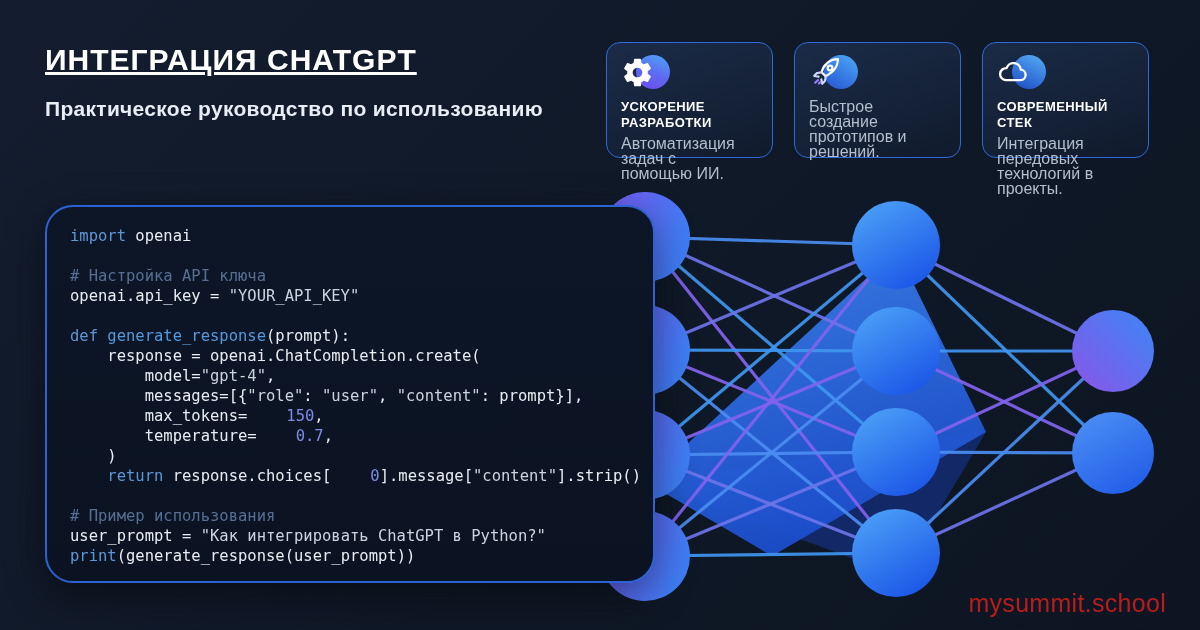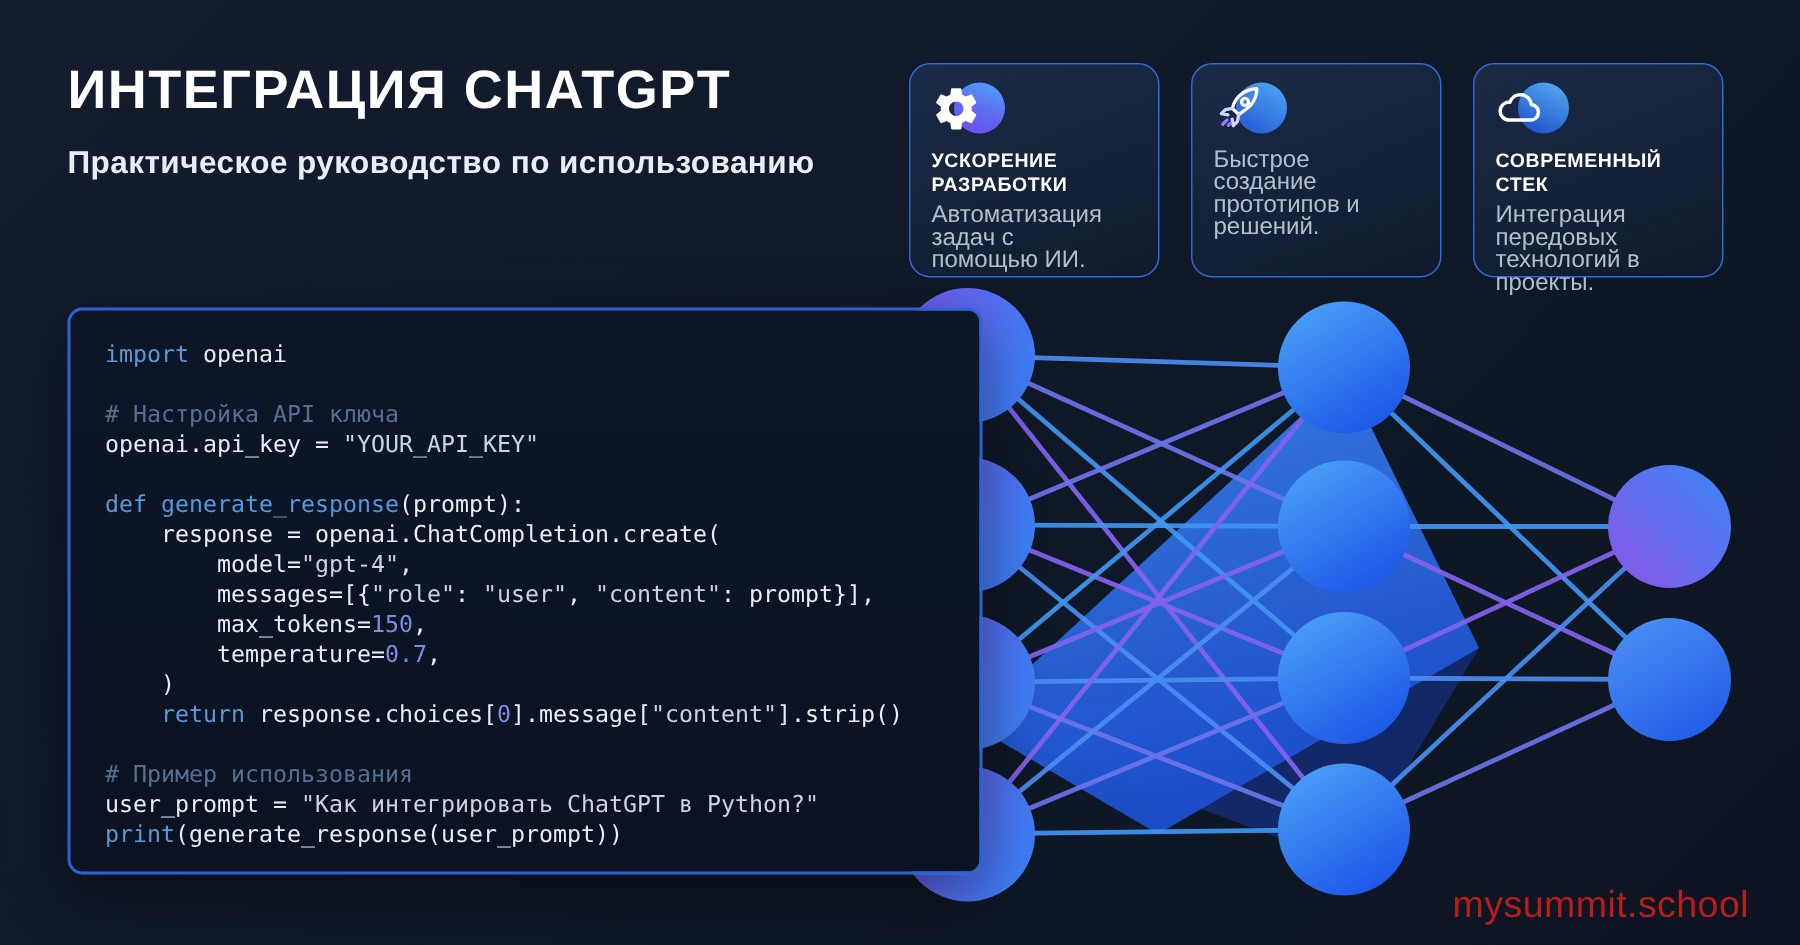--- a/index.html
+++ b/index.html
@@ -7,32 +7,32 @@
   body {
     position:relative;
     font-family:"Liberation Sans", sans-serif;
     background:linear-gradient(135deg,#131d2f 0%,#0f1826 60%,#0d1522 100%);
     color:#fff;
   }
 
   
   .title-block { position:absolute; left:45px; top:36px; z-index:3; }
   .title-block h1 {
-    font-size:36px; line-height:47px; font-weight:700;
-    letter-spacing:1px; color:#ffffff;
+    font-size:30px; line-height:47px; font-weight:700;
+    letter-spacing:1px; color:#ffffff;text-decoration:underline;
   }
   .title-block p {
     margin-top:14px; font-size:21px; font-weight:700;
     letter-spacing:.3px; color:#e9eef5;
   }
 
   
   .cards { position:absolute; left:606px; top:42px; display:flex; gap:21px; z-index:3; }
   .card {
-    width:167px; height:143px;
+    width:167px; height:116px;
     border:1.5px solid #2f6ad8; border-radius:14px;
     background:linear-gradient(160deg,rgba(36,58,97,.55),rgba(17,28,48,.6));
     padding:11px 25px 10px 14px;
   }
   .card-icon { position:relative; width:52px; height:40px; margin-bottom:5px; }
   .icon-circle {
     position:absolute; left:15px; top:1px; width:34px; height:34px; border-radius:50%;
   }
   .circle-1 { background:linear-gradient(200deg,#4f9cf8 10%,#5f68f0 55%,#6d4df0 95%); }
   .circle-2 { background:linear-gradient(210deg,#4aa6f5 5%,#2d64d9 80%); }
@@ -43,34 +43,34 @@
     letter-spacing:.4px; color:#ffffff;
   }
   .card p {
     margin-top:5px; font-size:16px; line-height:15px; color:#b4bfce;
   }
 
   
   .code-panel {
     position:absolute; left:45px; top:205px; width:610px; height:378px; z-index:2;
     background:linear-gradient(180deg,#0d1627 0%,#0b1322 100%);
-    border:2px solid #2d62d3; border-radius:10px;
+    border:2px solid #2d62d3; border-radius:28px;
     padding:19px 14px 0 23px;
     box-shadow:0 12px 40px rgba(0,0,0,.45);
     overflow:hidden;
   }
   .code-line {
     font-family:"DejaVu Sans Mono", monospace;
     font-size:15.5px; line-height:20px; white-space:pre; color:#e9edf2;
   }
   .tok-pl  { color:#e9edf2; }
   .tok-kw  { color:#5e97d5; }
   .tok-fn  { color:#549ade; }
   .tok-com { color:#566f93; }
-  .tok-num { color:#7d8ce8; }
+  .tok-num { color:#7d8ce8;margin-left:39px; }
   .tok-str { color:#ccd4de; }
 
   
   .net-svg { position:absolute; left:0; top:0; width:1200px; height:630px; z-index:1; }
 
   
   .brand {
     position:absolute; right:34px; bottom:12px; z-index:3;
     font-size:25px; font-weight:400; letter-spacing:.3px; color:#b91c1c;
   }

